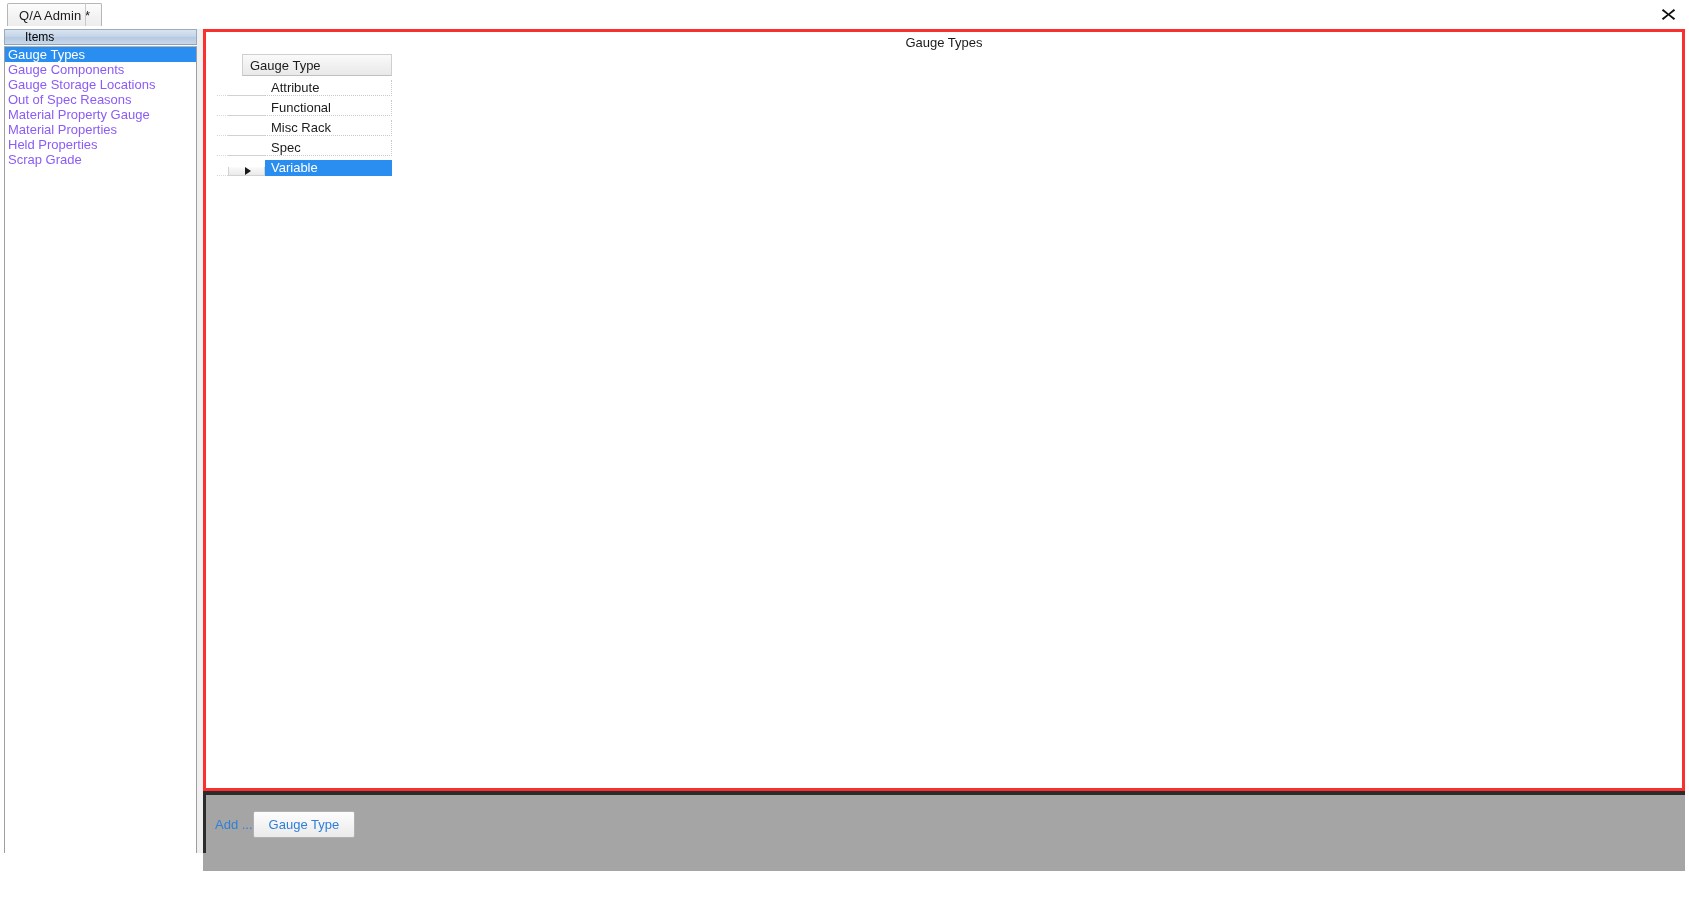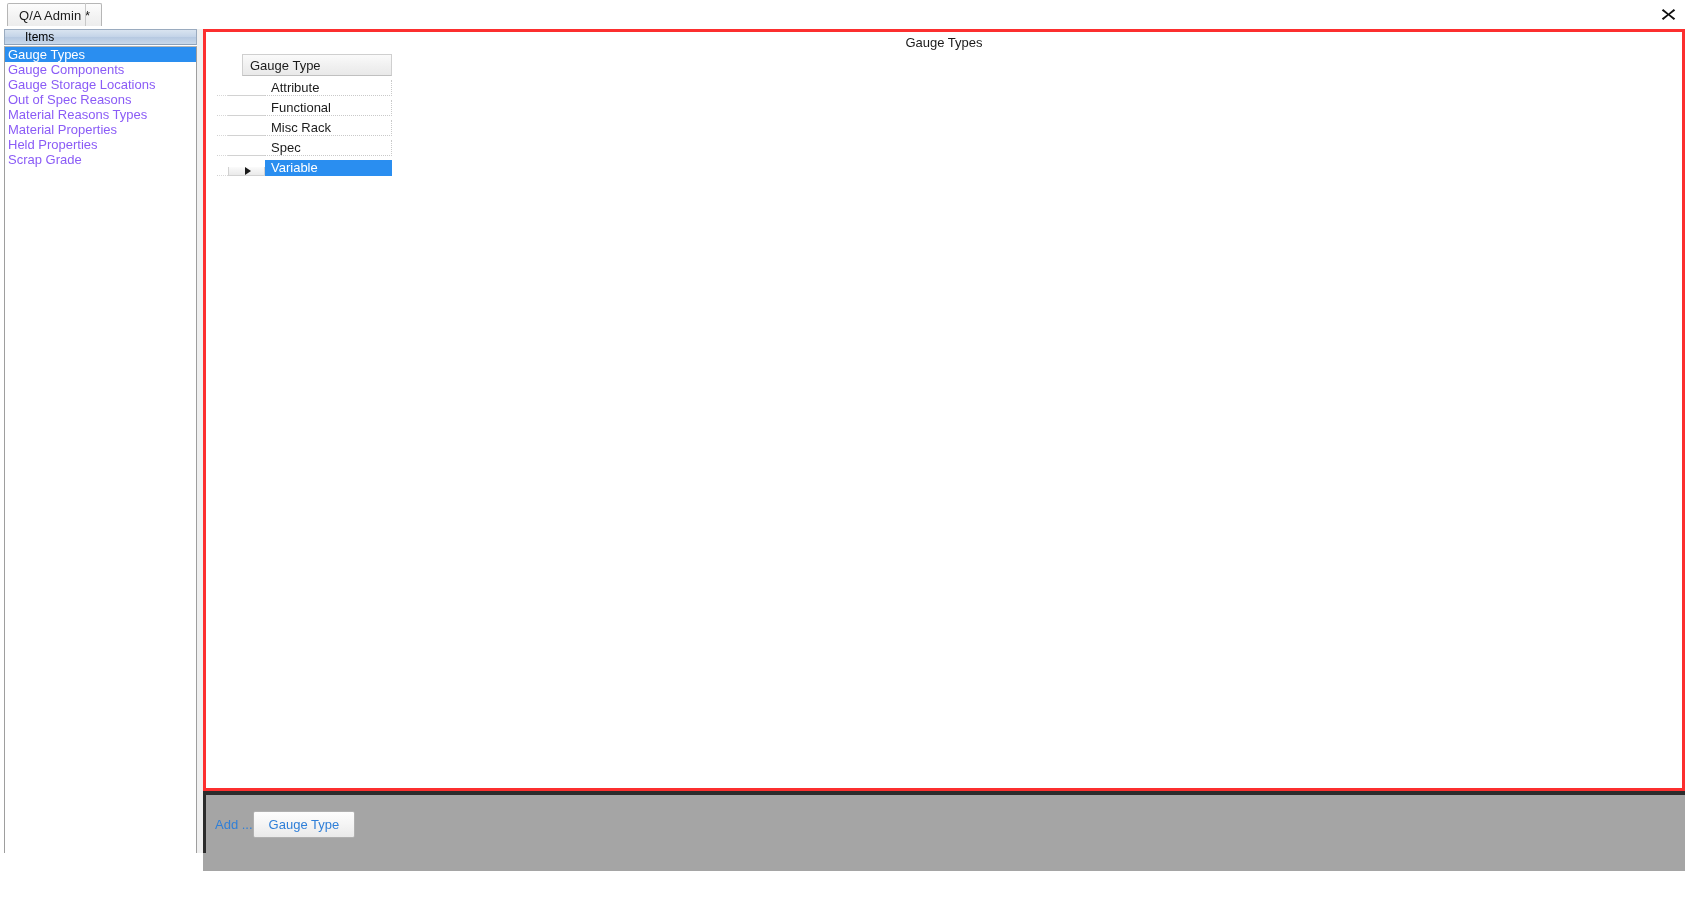--- a/index.html
+++ b/index.html
@@ -308,21 +308,21 @@
   </button>
 </div>
 
 <div id="sidebar">
   <div id="sidebar-header">Items</div>
   <div id="sidebar-list">
     <div class="sb-item selected">Gauge Types</div>
     <div class="sb-item">Gauge Components</div>
     <div class="sb-item">Gauge Storage Locations</div>
     <div class="sb-item">Out of Spec Reasons</div>
-    <div class="sb-item">Material Reasons Types</div>
+    <div class="sb-item">Material Property Gauge</div>
     <div class="sb-item">Material Properties</div>
     <div class="sb-item">Held Properties</div>
     <div class="sb-item">Scrap Grade</div>
   </div>
   <div id="sidebar-footer"></div>
 </div>
 <div id="sidebar-splitter"></div>
 
 <div id="main-panel">
   <div id="main-title">Gauge Types</div>

